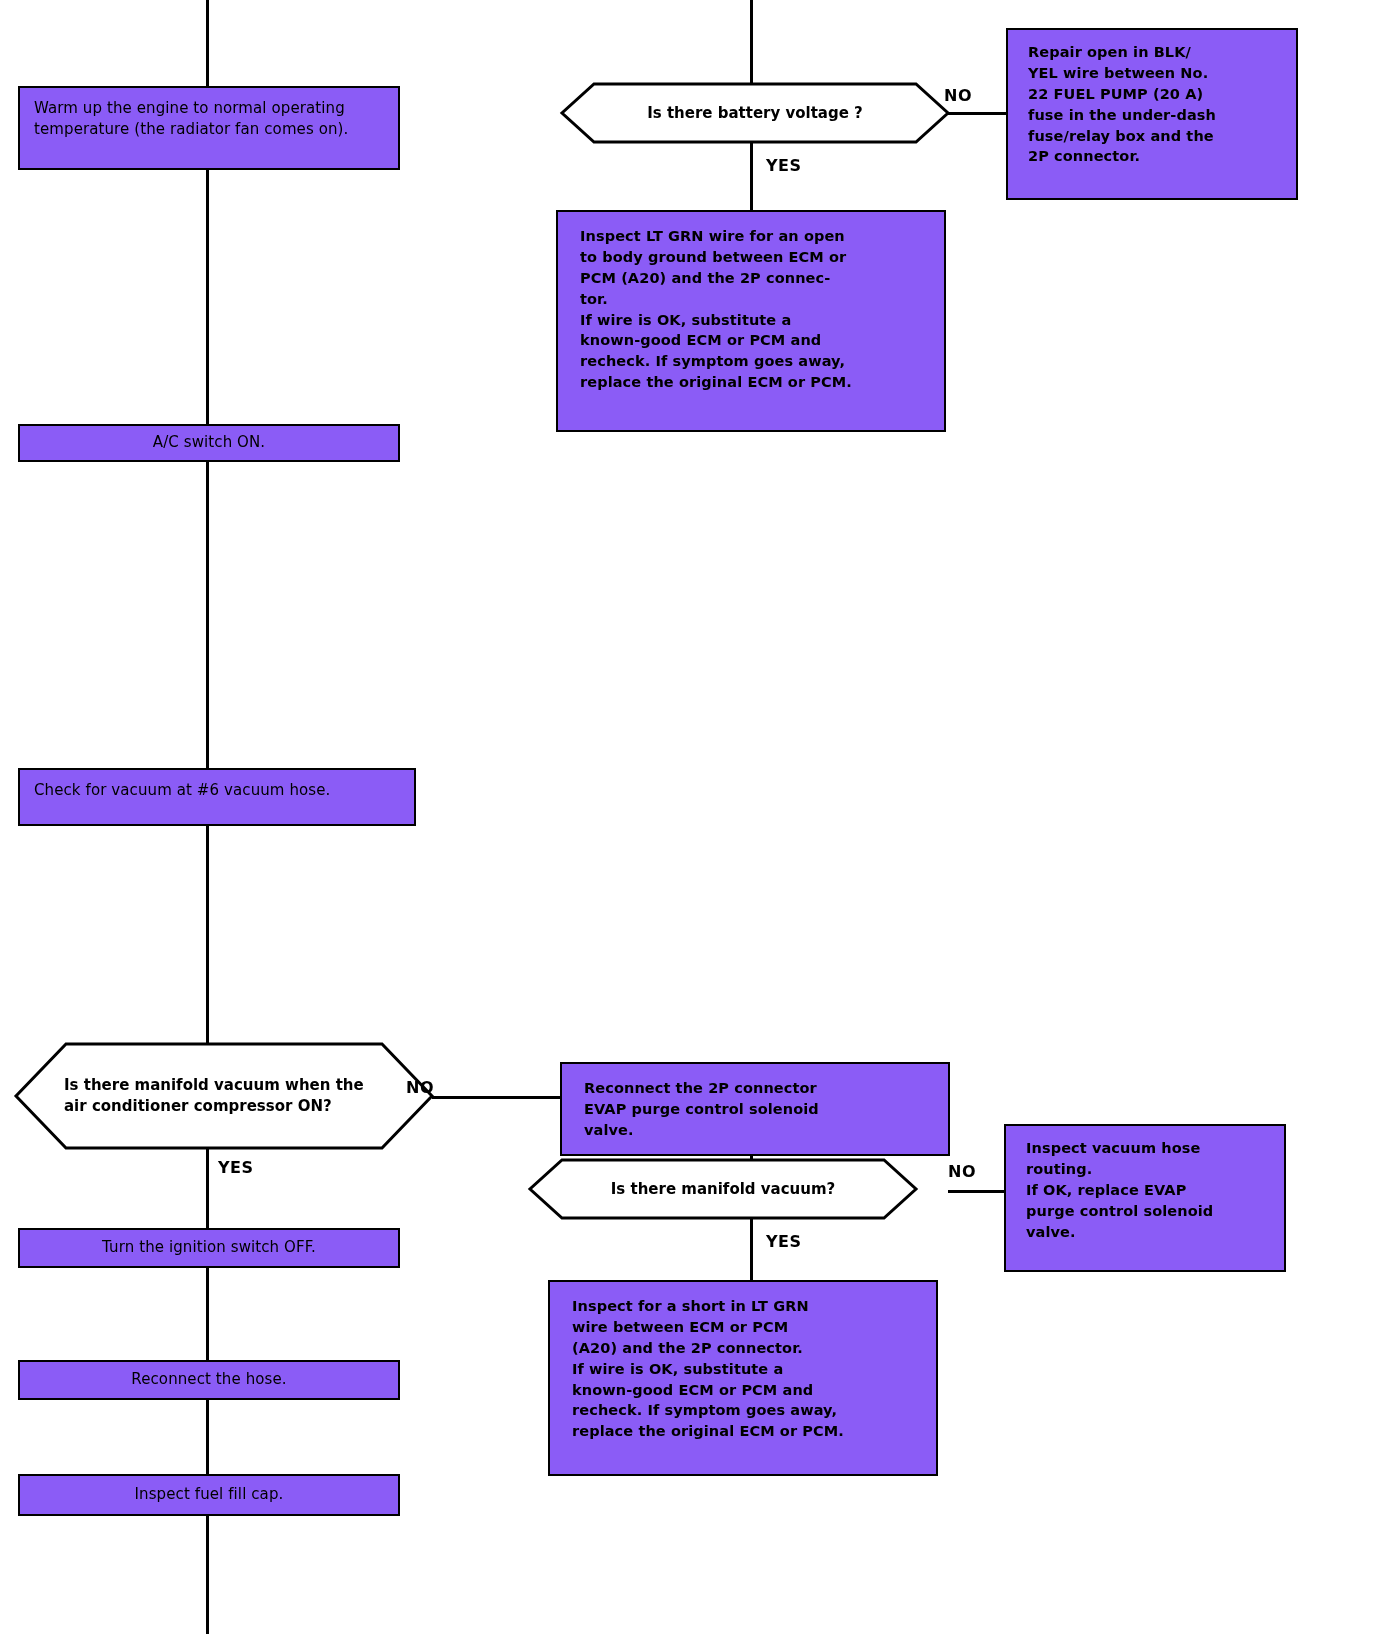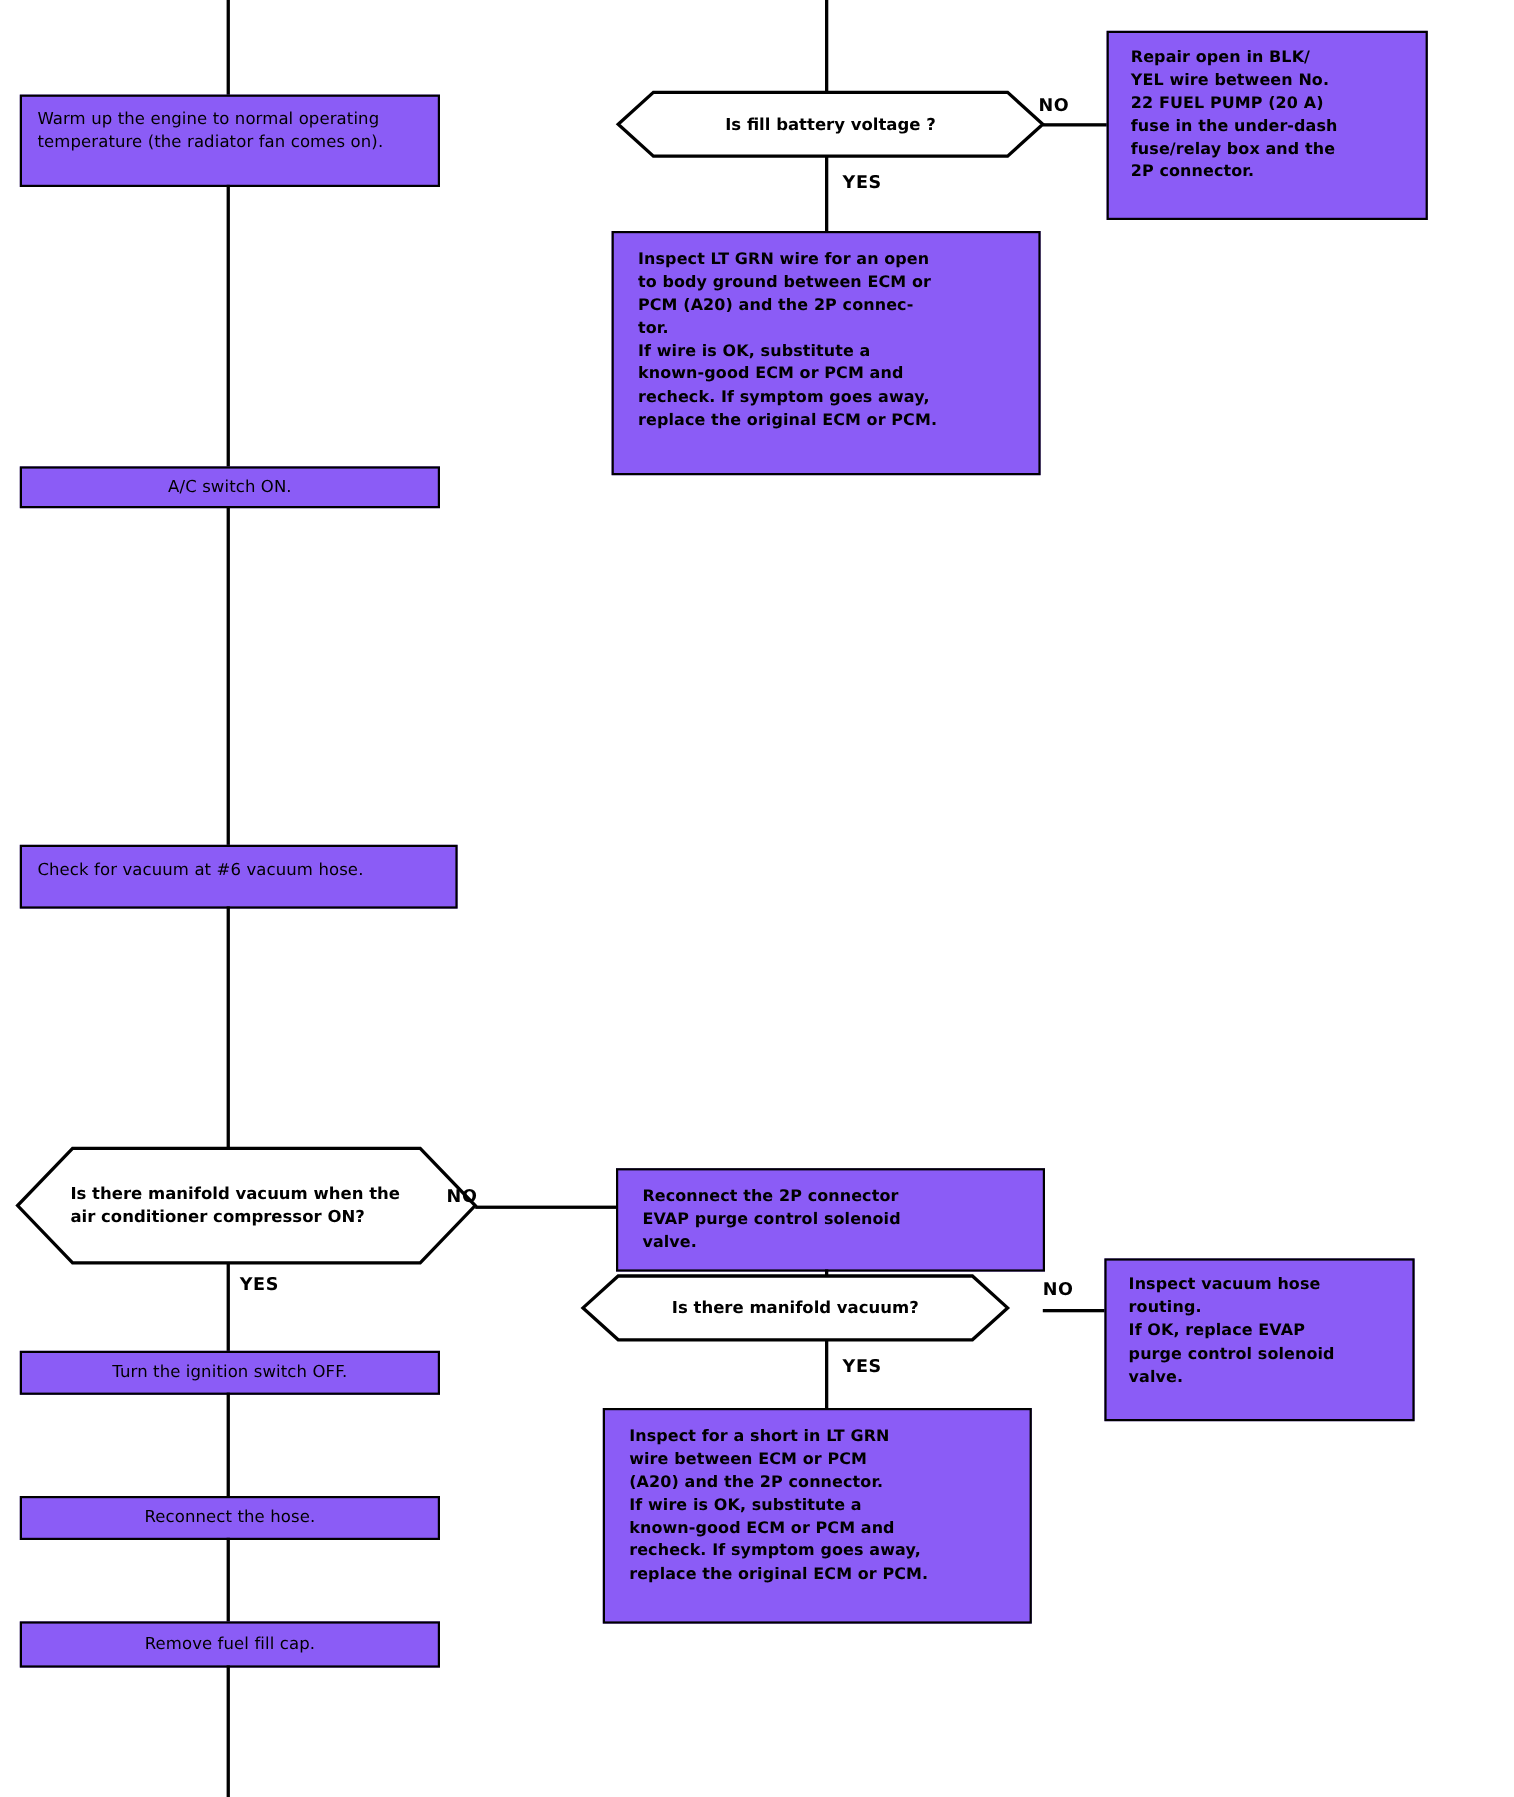--- a/index.html
+++ b/index.html
@@ -138,33 +138,33 @@
 
   <div class="vline" style="left:206px; top:1266px; height:96px;"></div>
 
   <div class="box center" style="left:18px; top:1360px; width:382px; height:40px;">
     <span>Reconnect the hose.</span>
   </div>
 
   <div class="vline" style="left:206px; top:1398px; height:78px;"></div>
 
   <div class="box center" style="left:18px; top:1474px; width:382px; height:42px;">
-    <span>Remove fuel fill cap.</span>
+    <span>Inspect fuel fill cap.</span>
   </div>
 
   <div class="vline" style="left:206px; top:1514px; height:120px;"></div>
 
   <div class="vline" style="left:750px; top:0px; height:84px;"></div>
 
   <div class="hex" style="left:560px; top:82px; width:390px; height:62px;">
     <svg width="390" height="62" viewBox="0 0 390 62" aria-hidden="true">
       <polygon points="34,2 356,2 388,31 356,60 34,60 2,31" fill="#ffffff" stroke="#000000" stroke-width="3"></polygon>
     </svg>
     <div class="hexlabel">
-      <span>Is fill battery voltage ?</span>
+      <span>Is there battery voltage ?</span>
     </div>
   </div>
 
   <div class="blabel" style="left:944px; top:86px;">NO</div>
   <div class="hline" style="left:948px; top:112px; width:60px;"></div>
 
   <div class="vline" style="left:750px; top:142px; height:70px;"></div>
   <div class="blabel" style="left:766px; top:156px;">YES</div>
 
   <div class="box bold" style="left:556px; top:210px; width:390px; height:222px; padding:14px 22px;">
@@ -213,21 +213,21 @@
 
   <div class="box bold" style="left:1006px; top:28px; width:292px; height:172px; padding:12px 20px;">
     <p>Repair open in BLK/</p>
     <p>YEL wire between No.</p>
     <p>22 FUEL PUMP (20 A)</p>
     <p>fuse in the under-dash</p>
     <p>fuse/relay box and the</p>
     <p>2P connector.</p>
   </div>
 
-  <div class="box bold" style="left:1004px; top:1124px; width:282px; height:148px; padding:12px 20px;margin-top:20px;">
+  <div class="box bold" style="left:1004px; top:1124px; width:282px; height:148px; padding:12px 20px;">
     <p>Inspect vacuum hose</p>
     <p>routing.</p>
     <p>If OK, replace EVAP</p>
     <p>purge control solenoid</p>
     <p>valve.</p>
   </div>
 
 </div>
 
 </body></html>

